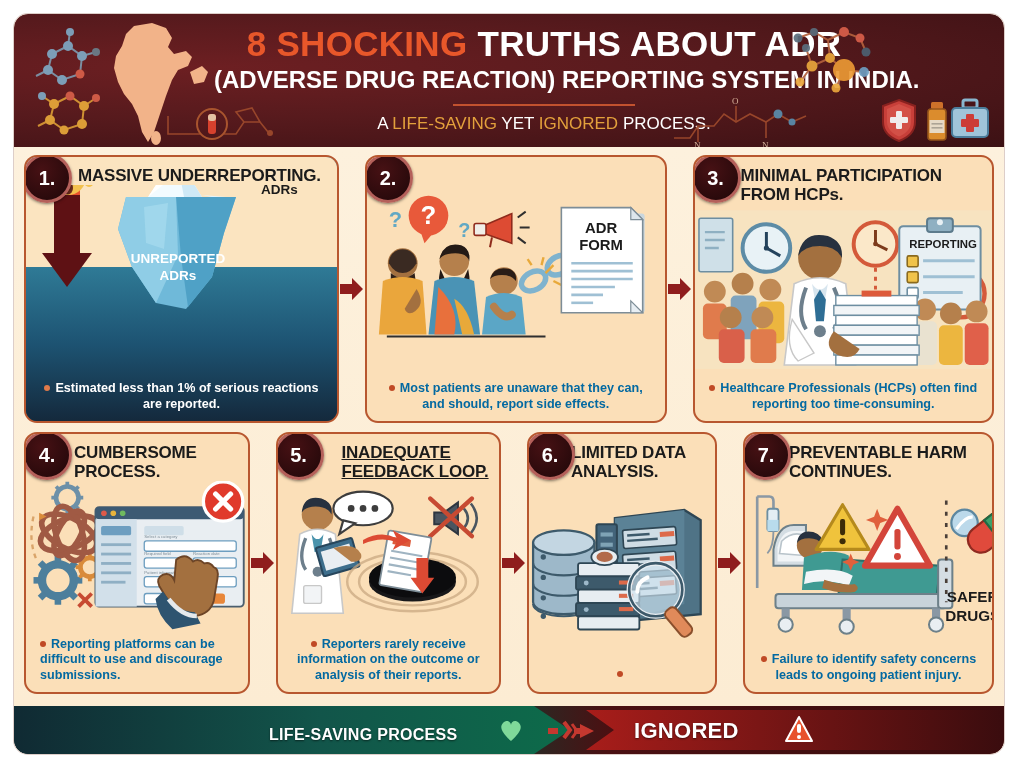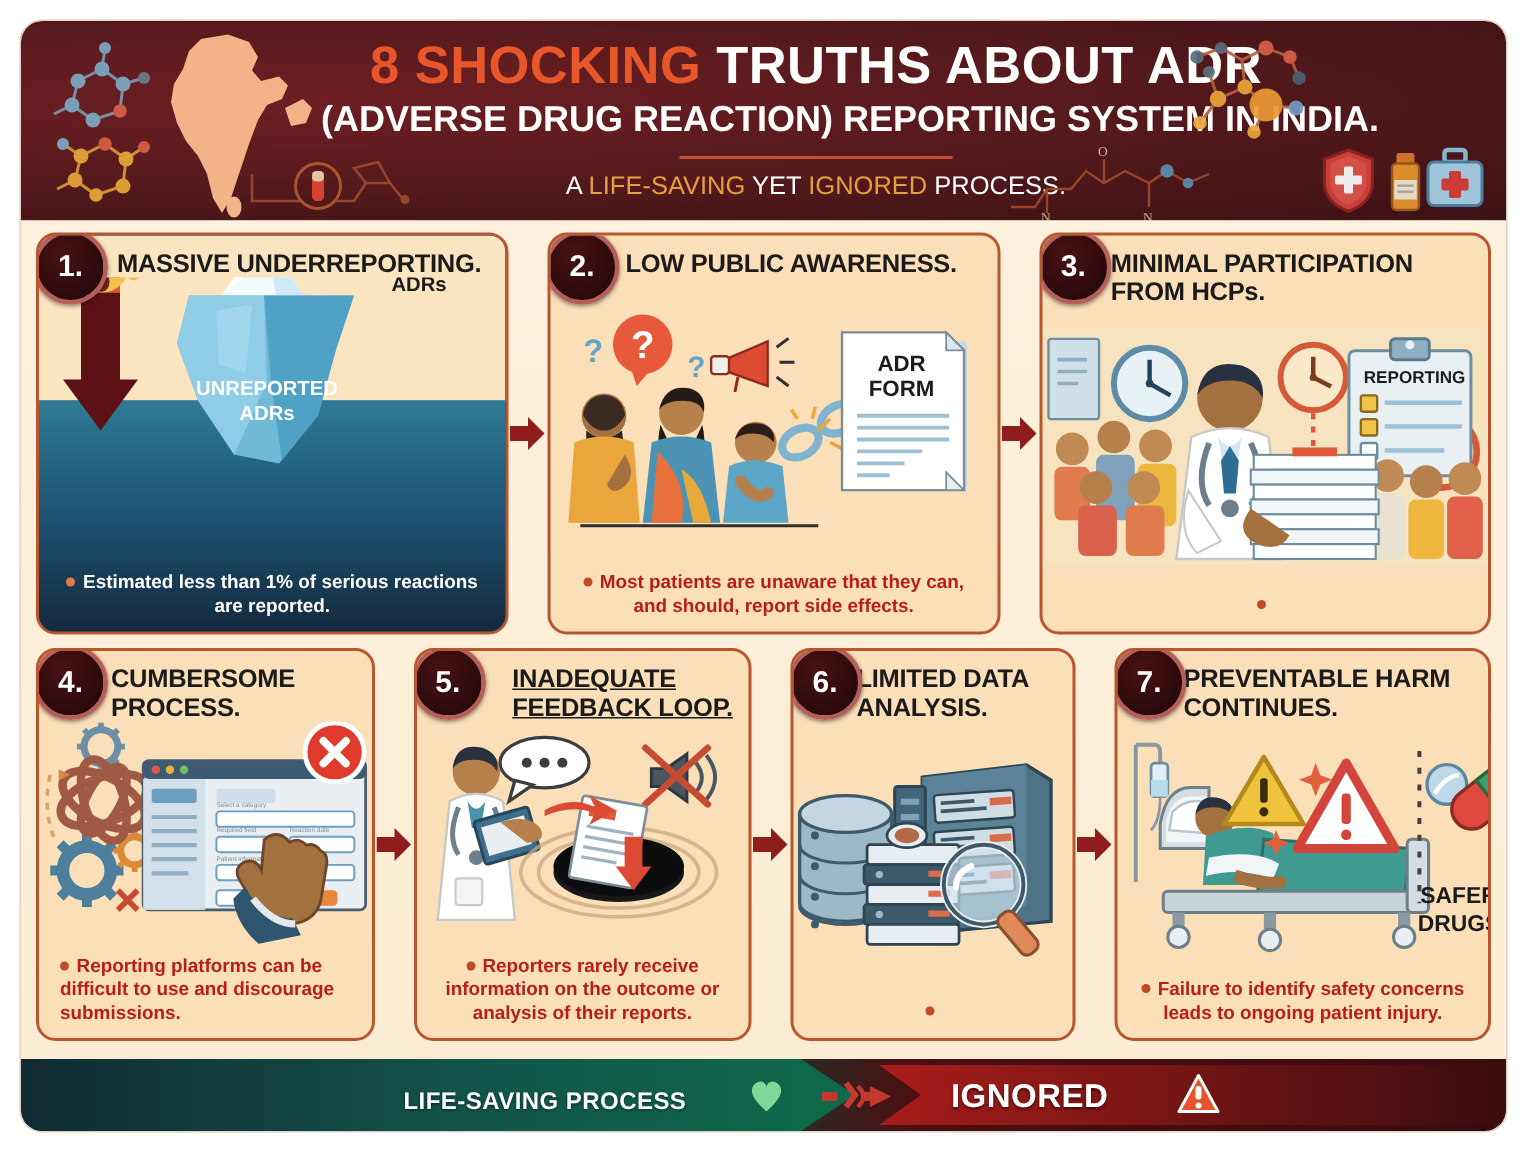--- a/index.html
+++ b/index.html
@@ -89,21 +89,21 @@
     font-size:17px;font-weight:bold;color:#1b1b1b;
     line-height:1.12;letter-spacing:-.2px;
     position:relative;z-index:4;
   }
   .panel.dark .ptitle{color:#1b1b1b;}
   .ptitle.shift{margin-left:46px;margin-right:4px;}
   .art{flex:1 1 auto;position:relative;overflow:hidden;}
   .caption{
     position:relative;z-index:4;
     padding:6px 9px 9px 9px;
-    font-size:12.6px;font-weight:bold;color:#b91c1c;
+    font-size:12.6px;font-weight:bold;color:#0369a1;
     line-height:1.22;text-align:center;
   }
   .panel.dark .caption{color:#ffffff;}
   .bullet{
     display:inline-block;width:6px;height:6px;border-radius:50%;
     background:#c04a26;margin-right:5px;vertical-align:middle;
     position:relative;top:-1px;
   }
   .panel.dark .bullet{background:#e07a4a;}
 
@@ -310,21 +310,20 @@
       </div>
 
       <div class="arrow">
         <svg width="24" height="26" viewBox="0 0 24 26">
           <polygon points="0,8 12,8 12,2 23,13 12,24 12,18 0,18" fill="#8f1d1d"></polygon>
         </svg>
       </div>
 
       <div class="panel" style="flex:1 1 0;">
         <div class="badge">2.</div>
-        <div class="ptitle" style="margin-left:50px;">LOW PUBLIC AWARENESS.</div>
         <div class="art">
           <svg viewBox="0 0 300 162" width="100%" height="100%" preserveAspectRatio="xMidYMid meet">
 
             <g>
               <circle cx="62" cy="30" r="20" fill="#e8593a"></circle>
               <polygon points="54,46 68,46 58,58" fill="#e8593a"></polygon>
               <text x="62" y="39" font-size="26" font-weight="bold" fill="#fff" text-anchor="middle" font-family="Liberation Sans, sans-serif">?</text>
               <text x="22" y="42" font-size="22" font-weight="bold" fill="#62a8c4" font-family="Liberation Sans, sans-serif">?</text>
               <text x="92" y="52" font-size="20" font-weight="bold" fill="#62a8c4" font-family="Liberation Sans, sans-serif">?</text>
             </g>
@@ -498,21 +497,21 @@
                 <rect x="-2" y="30" width="86" height="10" fill="#f2f5f7" stroke="#6d8ea1" stroke-width="1.4"></rect>
                 <rect x="0" y="40" width="82" height="10" fill="#fff" stroke="#6d8ea1" stroke-width="1.4"></rect>
                 <rect x="-2" y="50" width="86" height="10" fill="#f2f5f7" stroke="#6d8ea1" stroke-width="1.4"></rect>
                 <rect x="0" y="60" width="82" height="10" fill="#fff" stroke="#6d8ea1" stroke-width="1.4"></rect>
                 <rect x="26" y="-5" width="30" height="6" fill="#dd5a3a"></rect>
               </g>
               <path d="M140 122 q-12 16 4 24 q16 6 22 -6" fill="#a3703f"></path>
             </g>
           </svg>
         </div>
-        <div class="caption"><span class="bullet"></span></div>
+        <div class="caption"><span class="bullet"></span><span>Healthcare Professionals (HCPs) often find reporting too time-consuming.</span></div>
       </div>
     </div>
 
     <div class="row row2">
 
       <div class="panel" style="flex:1 1 0;">
         <div class="badge">4.</div>
         <div class="ptitle" style="margin-left:48px;">CUMBERSOME PROCESS.</div>
         <div class="art">
           <svg viewBox="0 0 236 136" width="100%" height="100%" preserveAspectRatio="xMidYMid meet">

